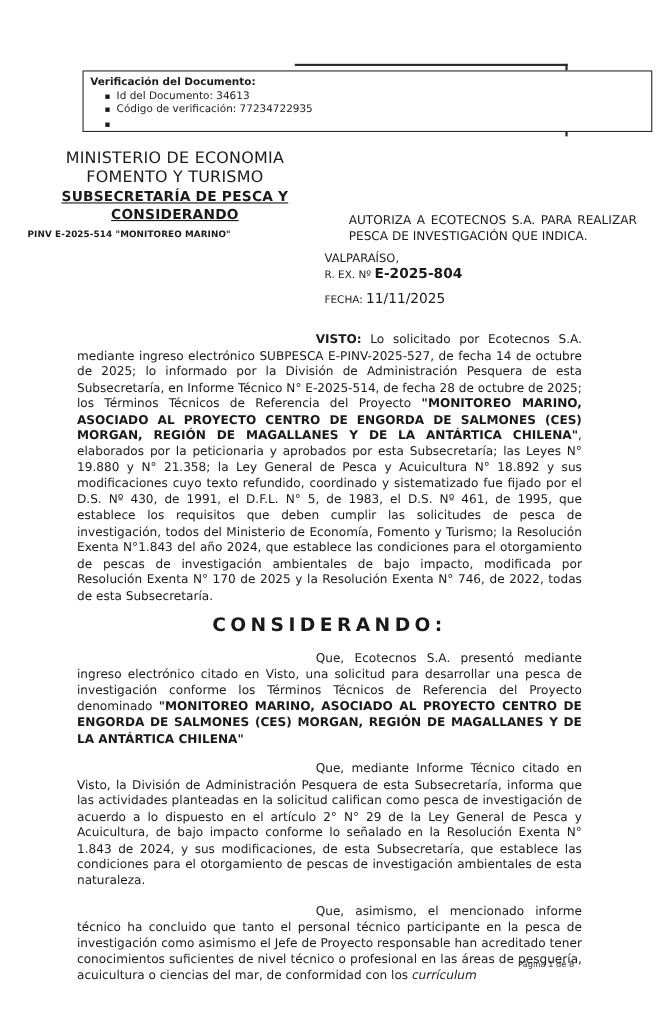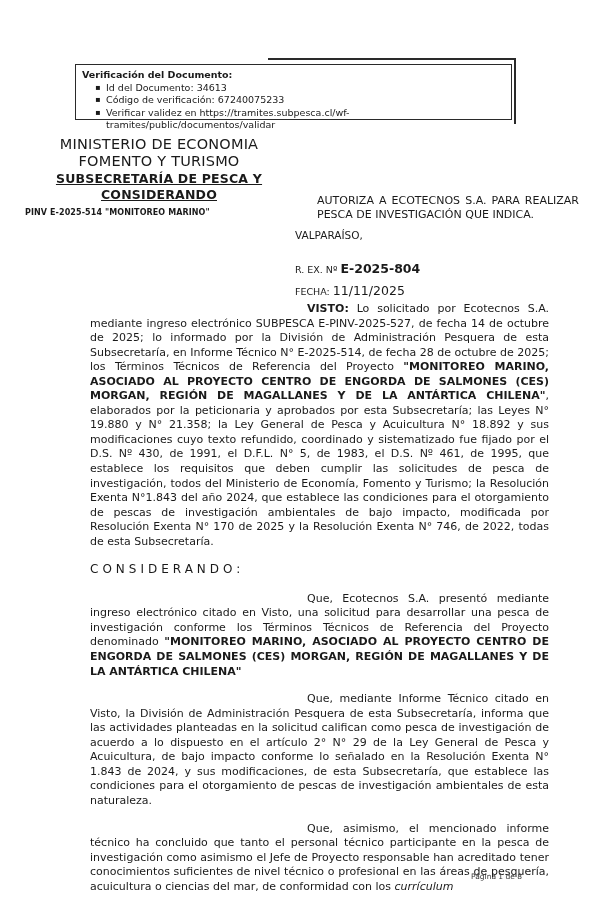--- a/index.html
+++ b/index.html
@@ -21,21 +21,21 @@
   .box-artifact {
     position: absolute;
     left: 268px; top: 58px;
     width: 248px; height: 66px;
     border-top: 2px solid #2a2a2a;
     border-right: 2px solid #2a2a2a;
   }
   .verification-box {
     position: absolute;
     left: 75px; top: 64px;
-    width: 437px; height: 56px;
+    width: 518px; height: 56px;
     border: 1.5px solid #2a2a2a;
     background: #ffffff;
     padding: 4px 5px 3px 6px;
     font-size: 9.5px;
     line-height: 12.5px;
   }
   .verification-box .v-title { font-weight: bold; }
   .verification-box ul { list-style: none; }
   .verification-box li { padding-left: 24px; position: relative; }
   .verification-box li .bullet {
@@ -78,41 +78,41 @@
   .title-block .subject {
     font-size: 11px;
     line-height: 14.2px;
     text-align: justify;
     margin-left: 22px;
   }
   .title-block .city {
     margin-top: 7px;
     font-size: 10.5px;
   }
-  .title-block .res-line { margin-top: 20px; font-size: 9.5px; }
+  .title-block .res-line { margin-top: 0; font-size: 9.5px; }
   .title-block .res-line .res-number { font-size: 12.5px; font-weight: bold; }
   .title-block .fecha-line { margin-top: 7px; font-size: 9.5px; }
   .title-block .fecha-line .fecha-value { font-size: 12.5px; font-weight: normal; }
 
   
   .body-text {
     position: absolute;
-    left: 90px; top: 302px;
+    left: 70px; top: 302px;
     width: 459px;
     font-size: 11px;
     line-height: 14.55px;
     text-align: justify;
   }
   .body-text p { text-indent: 217px; margin-bottom: 13px; }
   .bold { font-weight: bold; }
   .italic { font-style: italic; }
   .considerando-heading {
-    text-align: left;
-    font-weight: normal;
-    font-size: 12px;
+    text-align: center;
+    font-weight: bold;
+    font-size: 17px;
     letter-spacing: 4px;
     margin: 7px 0 15px 0;
   }
 
   
   .page-footer {
     position: absolute;
     left: 471px; top: 872px;
     font-size: 7.5px;
     color: #333333;
@@ -125,24 +125,24 @@
 
   <div class="box-artifact"></div>
 
   <div class="verification-box">
     <div class="v-title">Verificación del Documento:</div>
     <ul>
       <li>
         <span class="bullet">▪</span><span>Id del Documento: 34613</span>
       </li>
       <li>
-        <span class="bullet">▪</span><span>Código de verificación: 67240075233</span>
+        <span class="bullet">▪</span><span>Código de verificación: 77234722935</span>
       </li>
       <li>
-        <span class="bullet">▪</span><span>Verificar validez en https://tramites.subpesca.cl/wf-tramites/public/documentos/validar</span>
+        <span class="bullet">▪</span>
       </li>
     </ul>
   </div>
 
   <div class="ministry">
     <div class="m-line">MINISTERIO DE ECONOMIA</div>
     <div class="m-line">FOMENTO Y TURISMO</div>
     <div class="subsec">SUBSECRETARÍA DE PESCA Y CONSIDERANDO</div>
     <div class="pinv">PINV E-2025-514 "MONITOREO MARINO"</div>
   </div>

